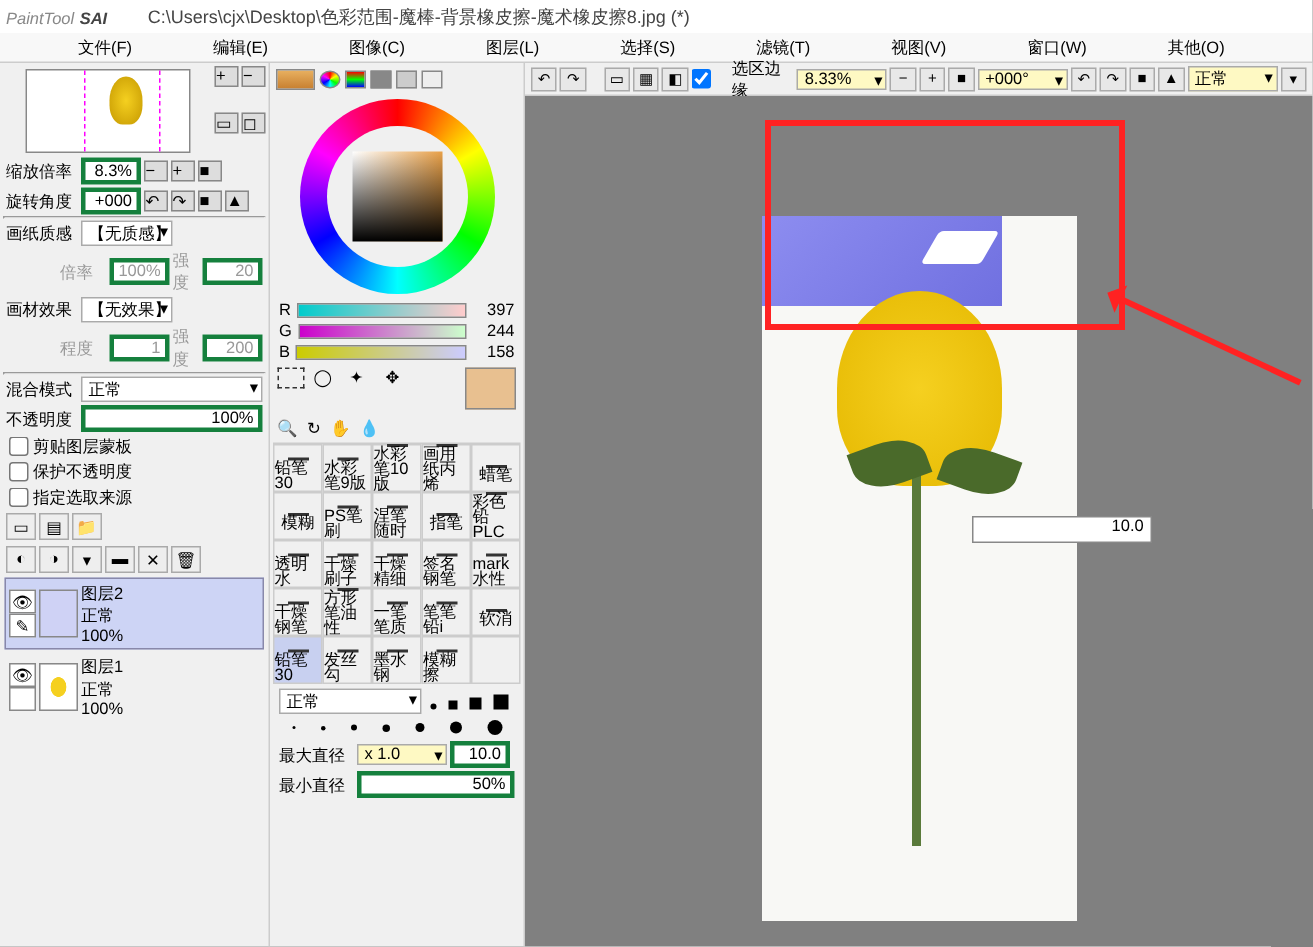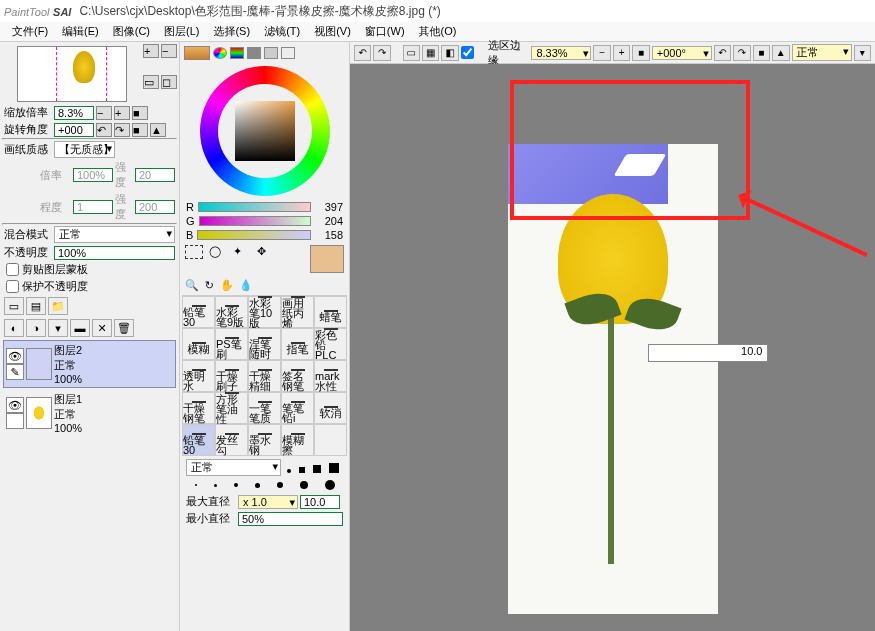--- a/index.html
+++ b/index.html
@@ -1,22 +1,22 @@
 <!DOCTYPE html>
 <html><head>
 <meta charset="utf-8">
 <style>
 *{margin:0;padding:0;box-sizing:border-box;font-family:"Microsoft YaHei",sans-serif;font-size:11px;}
 body{background:#f0f0f0;width:875px;height:631px;overflow:hidden;}
 .titlebar{height:22px;background:#fff;display:flex;align-items:center;padding:0 4px;gap:8px;}
 .logo{font-style:italic;color:#888;font-size:13px;}
 .logo b{color:#444;font-weight:bold;}
-.titlepath{color:#444;font-size:12px;}
+.titlepath{color:#444;font-size:12px;margin-left:19px;}
 .menubar{height:20px;background:#f8f8f8;display:flex;align-items:center;gap:2px;padding:0 6px;border-bottom:1px solid #ccc;}
-.menubar span{padding:2px 6px;cursor:pointer;}
+.menubar span{padding:2px 6px;cursor:pointer;margin-left:40px;}
 .main{display:flex;height:589px;}
 .leftcol{width:180px;background:#f0f0f0;border-right:1px solid #ccc;padding:2px;}
 .midcol{width:170px;background:#f0f0f0;border-right:1px solid #ccc;padding:2px;overflow:hidden;}
 .canvasarea{flex:1;background:#fff;position:relative;}
 .toolbar{height:22px;background:#f0f0f0;border-bottom:1px solid #ccc;display:flex;align-items:center;gap:2px;padding:0 4px;}
 .tbtn{width:18px;height:16px;background:#e8e8e8;border:1px solid #aaa;display:inline-flex;align-items:center;justify-content:center;font-size:10px;}
 .cbox{display:inline-flex;align-items:center;gap:14px;}
 .viewport{position:absolute;top:22px;left:0;right:0;bottom:0;background:#808080;display:flex;align-items:flex-start;justify-content:center;padding-top:80px;}
 .canvas{width:210px;height:470px;background:#f8f8f5;position:relative;}
 .phone-overlay{position:absolute;top:0;left:0;width:160px;height:60px;background:linear-gradient(135deg,#8d8df0,#7070e0);}
@@ -26,21 +26,21 @@
 .rose-stem{width:6px;height:260px;background:#5a7a3a;position:absolute;top:110px;left:60px;}
 .redbox{position:absolute;top:16px;left:160px;width:240px;height:140px;border:4px solid #f22;}
 .redarrow{position:absolute;top:130px;left:390px;width:140px;height:4px;background:#f22;transform:rotate(25deg);transform-origin:left;}
 .redarrow::before{content:"";position:absolute;left:-12px;top:-8px;border:10px solid transparent;border-right-color:#f22;}
 .slider-hint{position:absolute;top:200px;right:-50px;width:120px;height:18px;background:#fff;border:1px solid #888;text-align:right;padding:0 4px;}
 .thumb{width:165px;height:50px;background:#fff;border:1px solid #888;position:relative;margin:2px auto;}
 .thumb-dash{position:absolute;top:0;bottom:0;border-left:1px dashed #f0f;}
 .thumb-rose{position:absolute;top:4px;left:70px;width:22px;height:32px;background:radial-gradient(#f5d020,#c59800);border-radius:50% 50% 40% 40%;}
 .row{display:flex;align-items:center;gap:2px;padding:1px 2px;}
 .row label{width:48px;}
-.valbox{background:#fff;border:1px solid #15803d;padding:0 3px;min-width:40px;}
+.valbox{background:#fff;border:3px solid #15803d;padding:0 3px;min-width:40px;text-align:right;}
 .sq{width:16px;height:14px;background:#ddd;border:1px solid #888;}
 .grey{color:#999;margin-left:36px;}
 .select{background:#fff;border:1px solid #aaa;padding:0 0 0 4px;position:relative;}
 .select::after{content:"▾";position:absolute;right:2px;}
 .checkline{display:flex;align-items:center;gap:3px;padding:1px 4px;}
 .checkline input{margin:0;}
 .iconrow{display:flex;gap:2px;padding:2px;}
 .iconrow .ic{width:20px;height:18px;background:#eee;border:1px solid #aaa;display:flex;align-items:center;justify-content:center;font-size:11px;}
 .layer{display:flex;align-items:center;gap:2px;padding:2px;border:1px solid transparent;margin:1px;}
 .layer.sel{background:#cdd4f5;border-color:#88a;}
@@ -127,20 +127,24 @@
     <div class="row">
         <label>画纸质感</label>
         <span class="select">【无质感】</span>
       </div>
     <div class="row grey">
         <label>倍率</label>
         <span class="valbox">100%</span>
         <label style="width:28px;">强度</label>
         <span class="valbox">20</span>
       </div>
+    <div class="row">
+        <label>画材效果</label>
+        <span class="select">【无效果】</span>
+      </div>
     <div class="row grey">
         <label>程度</label>
         <span class="valbox">1</span>
         <label style="width:28px;">强度</label>
         <span class="valbox">200</span>
       </div>
     <hr>
     <div class="row">
         <label>混合模式</label>
         <span class="select" style="flex:1;">正常</span>
@@ -149,20 +153,24 @@
         <label>不透明度</label>
         <span class="valbox" style="flex:1;">100%</span>
       </div>
     <div class="checkline">
         <input type="checkbox" style="">
         <span>剪贴图层蒙板</span>
       </div>
     <div class="checkline">
         <input type="checkbox" style="">
         <span>保护不透明度</span>
+      </div>
+    <div class="checkline">
+        <input type="checkbox" style="">
+        <span>指定选取来源</span>
       </div>
     <div class="iconrow">
       <div class="ic">▭</div>
       <div class="ic">▤</div>
       <div class="ic">📁</div>
     </div>
     <div class="iconrow">
       <div class="ic">◐</div>
       <div class="ic">◑</div>
       <div class="ic">▾</div>
@@ -210,21 +218,21 @@
       <div class="sqpick"></div>
     </div>
     <div class="rgbrow">
         <span>R</span>
         <div class="bar" style="background:linear-gradient(to right,#0cc,#fcc);"></div>
         <span class="val">397</span>
       </div>
     <div class="rgbrow">
         <span>G</span>
         <div class="bar" style="background:linear-gradient(to right,#c0c,#cfc);"></div>
-        <span class="val">204</span>
+        <span class="val">244</span>
       </div>
     <div class="rgbrow">
         <span>B</span>
         <div class="bar" style="background:linear-gradient(to right,#cc0,#ccf);"></div>
         <span class="val">158</span>
       </div>
     <div class="toolgrid">
       <div class="tc" style="border:1px dashed #333;"></div>
       <div class="tc">◯</div>
       <div class="tc">✦</div>

